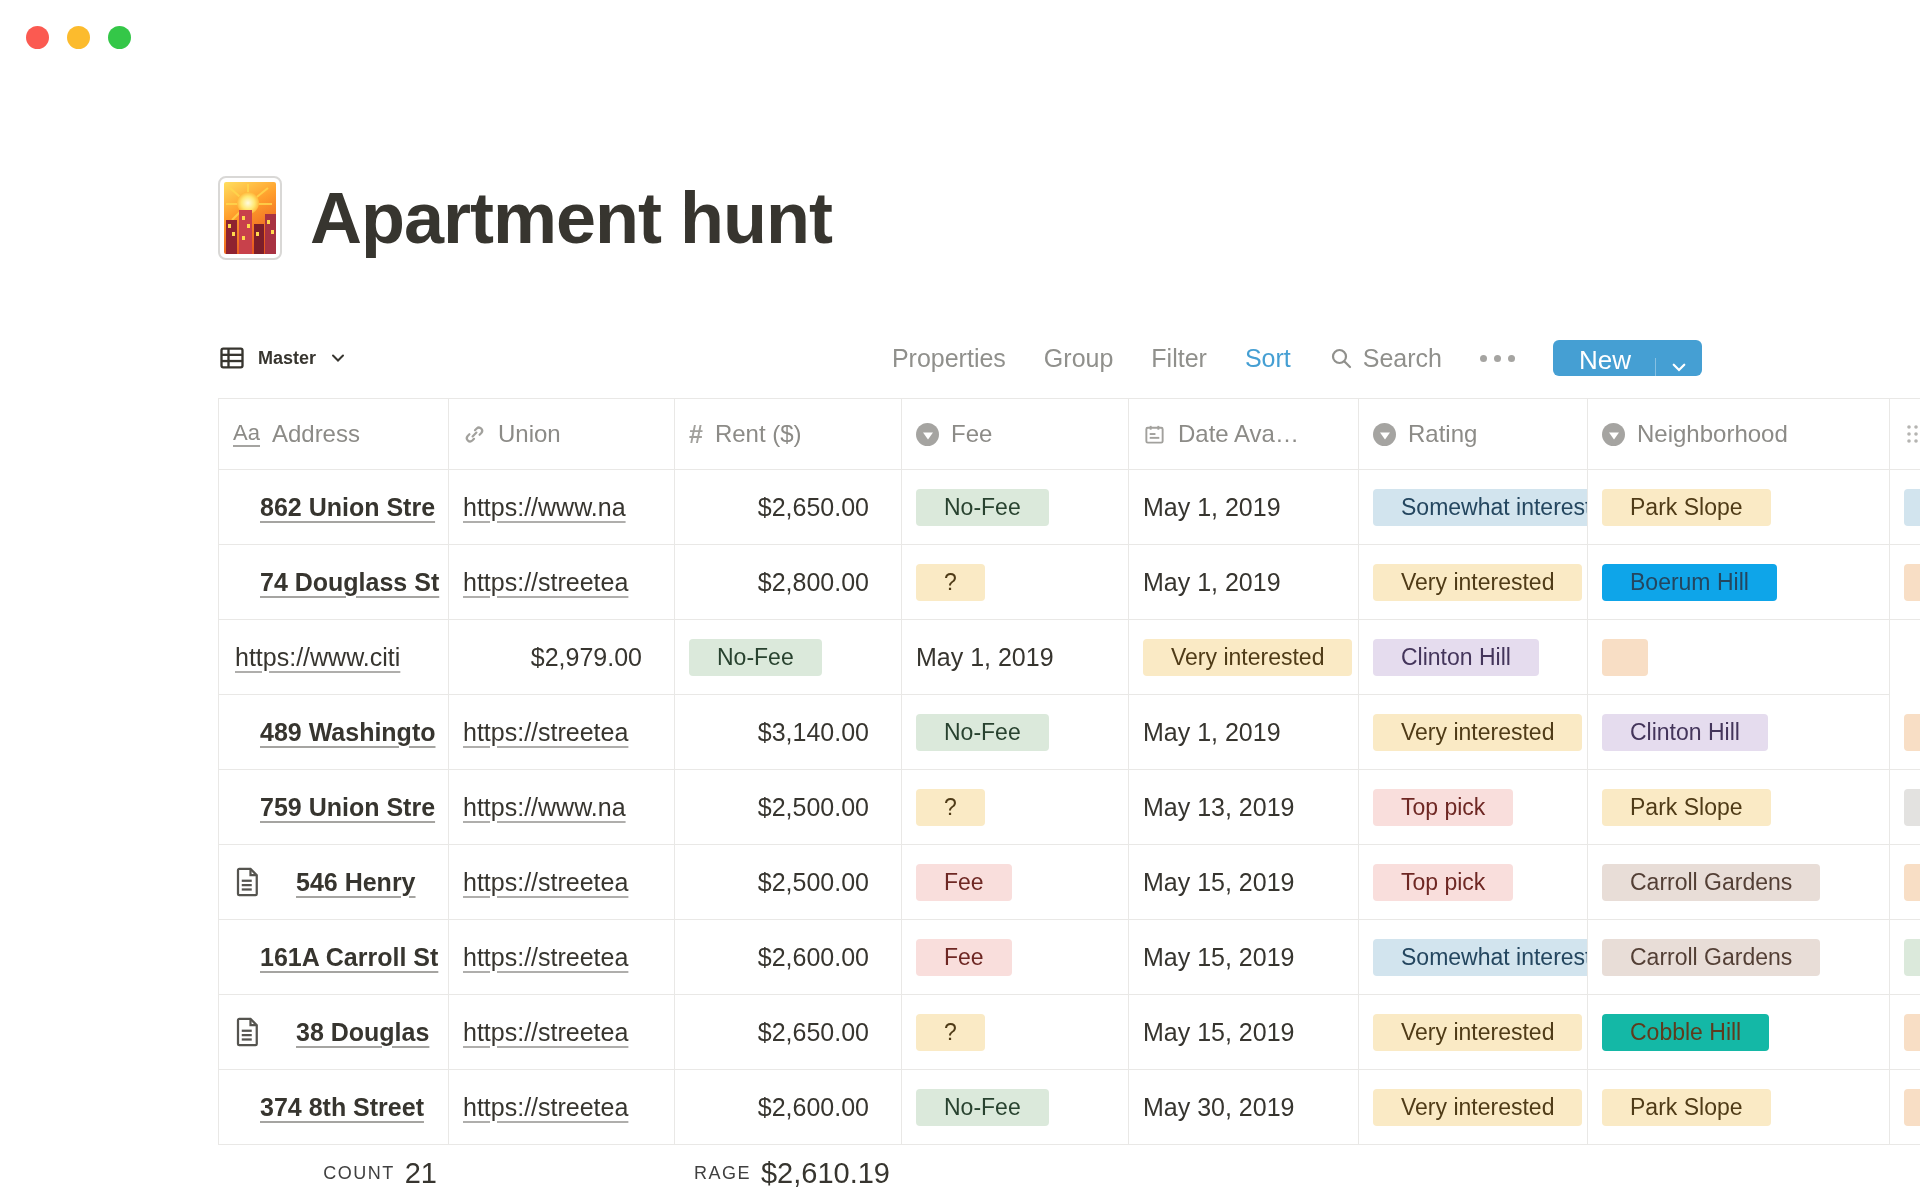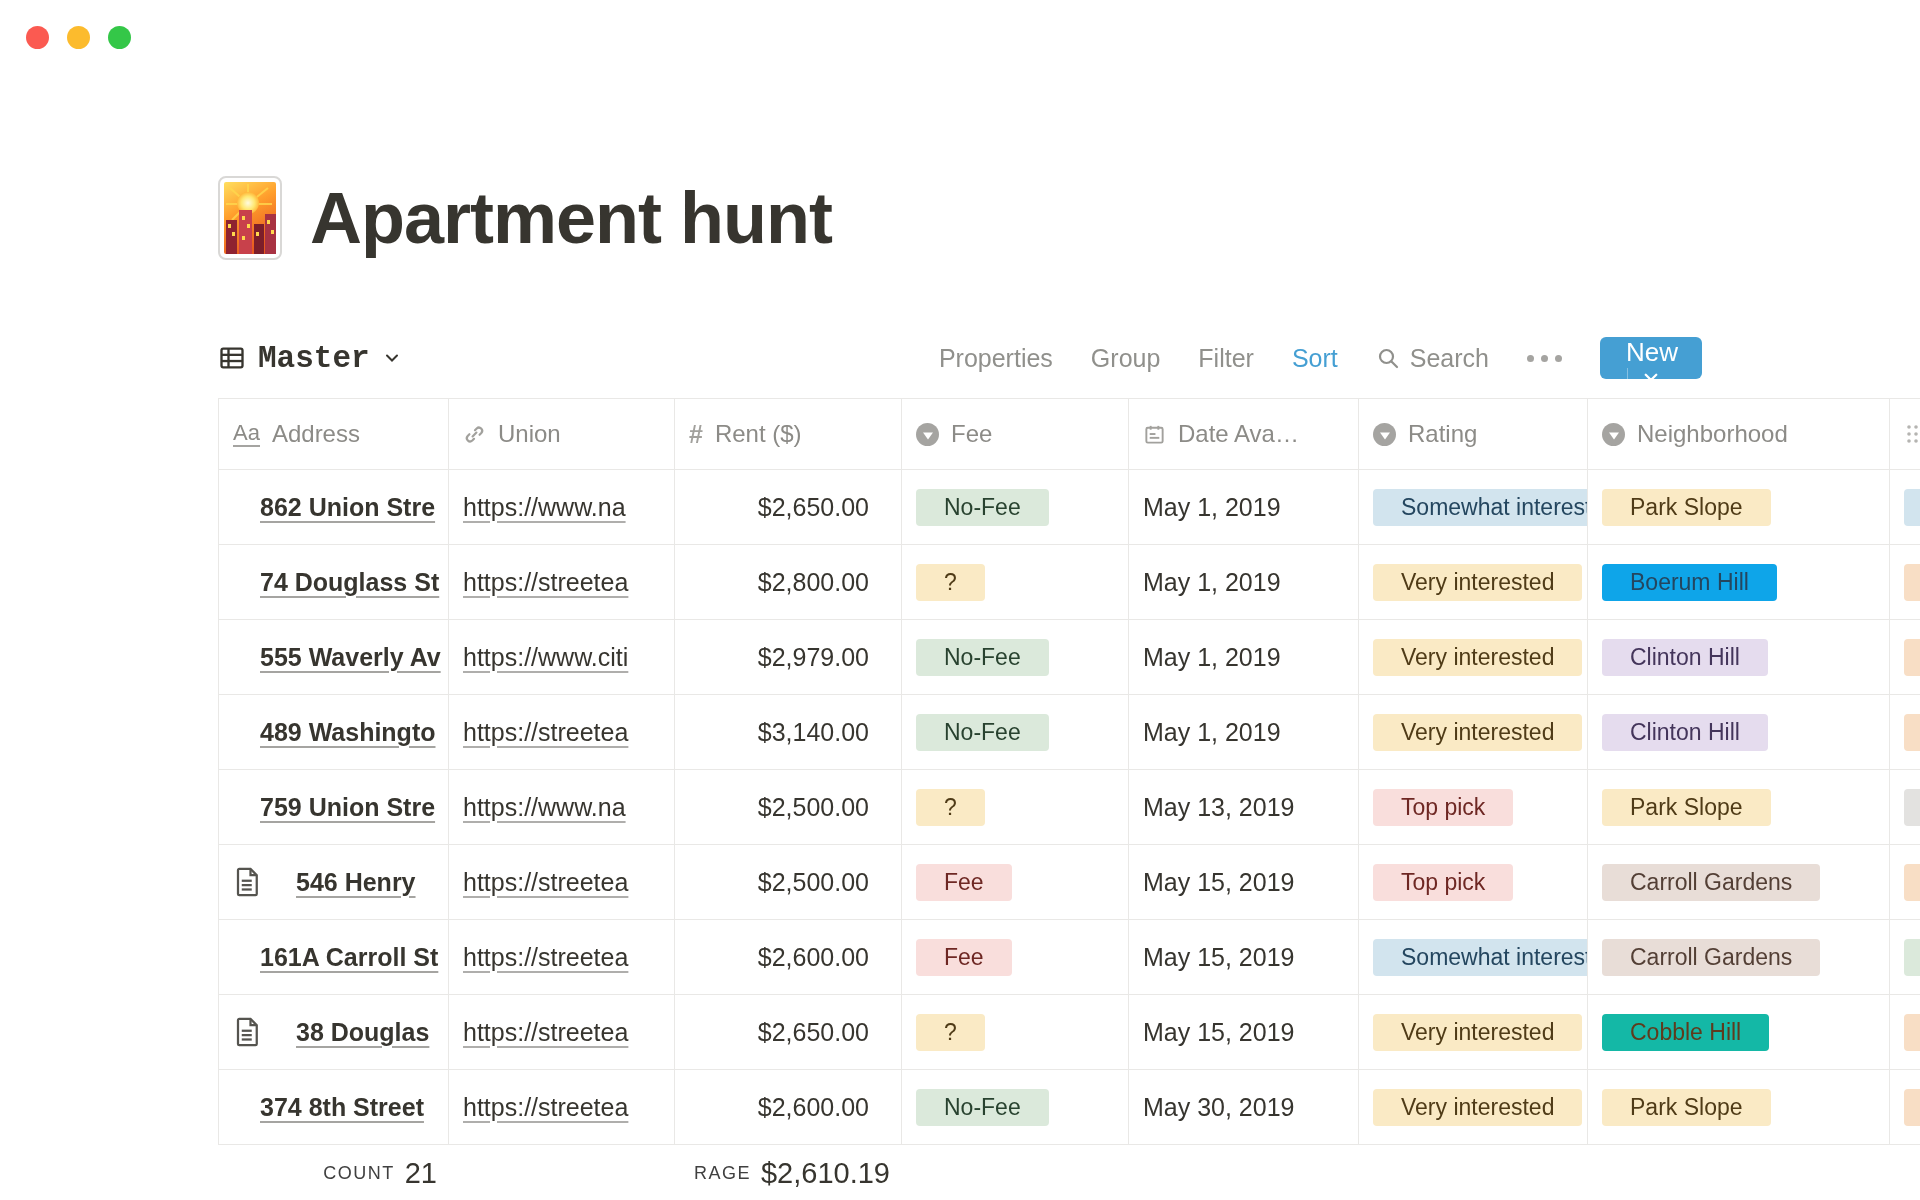--- a/index.html
+++ b/index.html
@@ -16,29 +16,29 @@
   .lights{position:absolute;left:26px;top:26px;display:flex;gap:18px;}
   .light{width:23px;height:23px;border-radius:50%;}
   
   .title-row{position:absolute;left:218px;top:176px;display:flex;align-items:center;gap:28px;}
   .emoji-card{width:64px;height:84px;flex:0 0 auto;}
   .page-title{font-size:72px;font-weight:700;letter-spacing:-1px;color:var(--ink);}
   
   .view-row{position:absolute;left:218px;top:330px;width:1484px;height:56px;
     display:flex;align-items:center;}
   .view-left{display:flex;align-items:center;gap:12px;}
-  .view-name{font-size:31px;font-weight:700;color:var(--ink);font-family:Liberation Mono, monospace;}
+  .view-name{font-size:18px;font-weight:700;color:var(--ink);}
   .toolbar{margin-left:auto;display:flex;align-items:center;gap:38px;font-size:25px;color:var(--gray);}
   .tb-item{cursor:default;}
   .tb-sort{color:var(--accent);}
   .tb-search{display:flex;align-items:center;gap:10px;}
   .dots{display:flex;gap:7px;align-items:center;}
   .dots i{width:7px;height:7px;border-radius:50%;background:#a5a4a1;display:block;}
-  .new-btn{display:flex;align-items:center;height:42px;border-radius:6px;overflow:hidden;
-    background:var(--accent);color:#fff;font-size:26px;font-weight:500;flex-direction:column;}
+  .new-btn{display:flex;align-items:flex-end;height:36px;border-radius:6px;overflow:hidden;
+    background:var(--accent);color:#fff;font-size:26px;font-weight:500;}
   .new-main{display:flex;align-items:center;padding:0 24px 0 26px;}
   .new-split{display:flex;align-items:center;padding:0 14px;border-left:1px solid rgba(255,255,255,.35);}
   
   .table-wrap{position:absolute;left:218px;top:398px;width:1832px;overflow:hidden;}
   .grid{display:grid;grid-template-columns:231px 226px 227px 227px 230px 229px 302px 130px;}
   .hcell{height:72px;display:flex;align-items:center;gap:12px;padding:0 12px 0 14px;
     color:var(--hgray);font-size:24px;border-right:1px solid var(--line);
     border-top:1px solid var(--line);border-bottom:1px solid var(--line);white-space:nowrap;overflow:hidden;}
   .hcell:first-child{border-left:1px solid var(--line);}
   .cell{height:75px;display:flex;align-items:center;padding:0 12px 0 14px;
@@ -283,24 +283,20 @@
     </div>
     <div class="cell c-neigh">
       <span class="tag t-neigh" style="background: #0ea5e9; color: rgb(36, 70, 95);">Boerum Hill</span>
     </div>
     <div class="cell c-extra">
       <span class="tag tag-sliver t-extra" style="background: rgb(248, 222, 197);"></span>
     </div>
   </div>
 
   <div class="grid">
-    <div class="cell c-address">
-
-      <span class="addr-text">555 Waverly Av</span>
-    </div>
     <div class="cell c-link">
       <span class="link-text">https://www.citi</span>
     </div>
     <div class="cell c-rent">
       <span class="rent-text">$2,979.00</span>
     </div>
     <div class="cell c-fee">
       <span class="tag t-fee" style="background: rgb(219, 233, 219); color: rgb(40, 66, 47);">No-Fee</span>
     </div>
     <div class="cell c-date">

